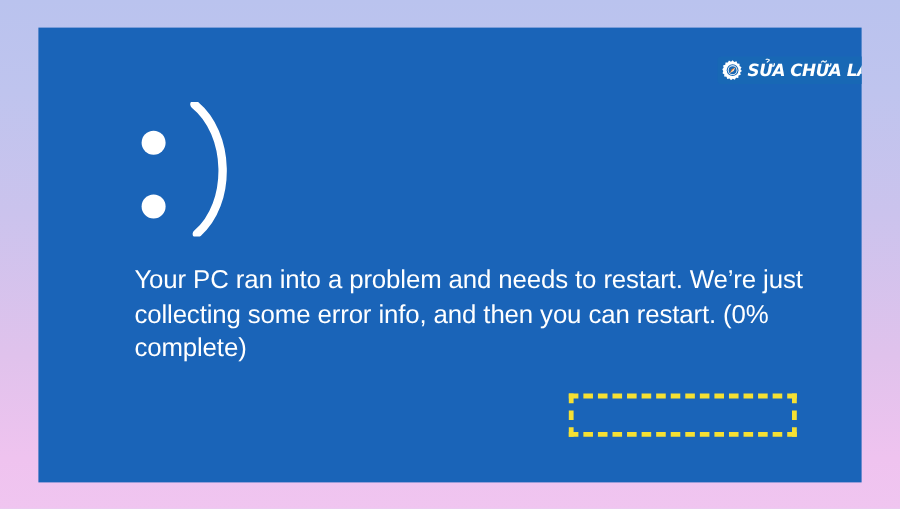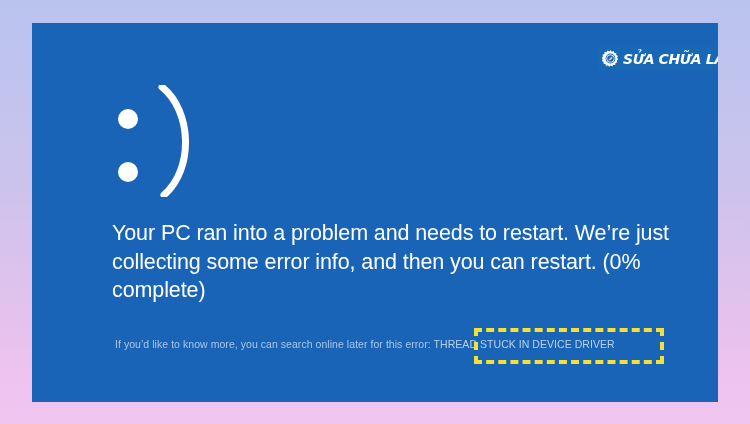--- a/index.html
+++ b/index.html
@@ -142,24 +142,20 @@
     <div class="eye bottom"></div>
     <div id="mouth-curve">
       <svg width="46" height="112" viewBox="0 0 46 112" xmlns="http://www.w3.org/2000/svg">
         <path d="M10 2 C 40 26, 42 84, 12 110" fill="none" stroke="#ffffff" stroke-width="7" stroke-linecap="round"></path>
       </svg>
     </div>
   </div>
 
   <div id="main-message">Your PC ran into a problem and needs to restart. We’re just collecting some error info, and then you can restart. (0% complete)</div>
 
-  <div id="search-line">
-    <span>If you’d like to know more, you can search online later for this error:</span>
-    <span class="stopcode">THREAD STUCK IN DEVICE DRIVER</span>
-  </div>
 
   <div id="stopcode-highlight"></div>
 
   <div id="watermark">
     <svg id="watermark-gear" viewBox="0 0 32 32" xmlns="http://www.w3.org/2000/svg">
       <path fill="#ffffff" d="M16 0.5 l2.6 2.6 3.5-1 1.3 3.5 3.6 0.4 -0.2 3.6 3.2 1.8 -1.7 3.2 2.3 2.8 -2.8 2.3 1 3.5 -3.5 1.3 -0.4 3.6 -3.6-0.2 -1.8 3.2 -3.2-1.7 -2.8 2.3 -2.3-2.8 -3.5 1 -1.3-3.5 -3.6-0.4 0.2-3.6 -3.2-1.8 1.7-3.2 -2.3-2.8 2.8-2.3 -1-3.5 3.5-1.3 0.4-3.6 3.6 0.2 1.8-3.2 3.2 1.7z"></path>
       <circle cx="16" cy="16" r="9.2" fill="#1868b5"></circle>
       <circle cx="16" cy="16" r="7.6" fill="#ffffff"></circle>
       <circle cx="16" cy="16" r="6.2" fill="#1868b5"></circle>
       <path fill="#f07c1e" d="M20.2 11.8 L14.6 14.6 L11.8 20.2 L17.4 17.4 z"></path>

